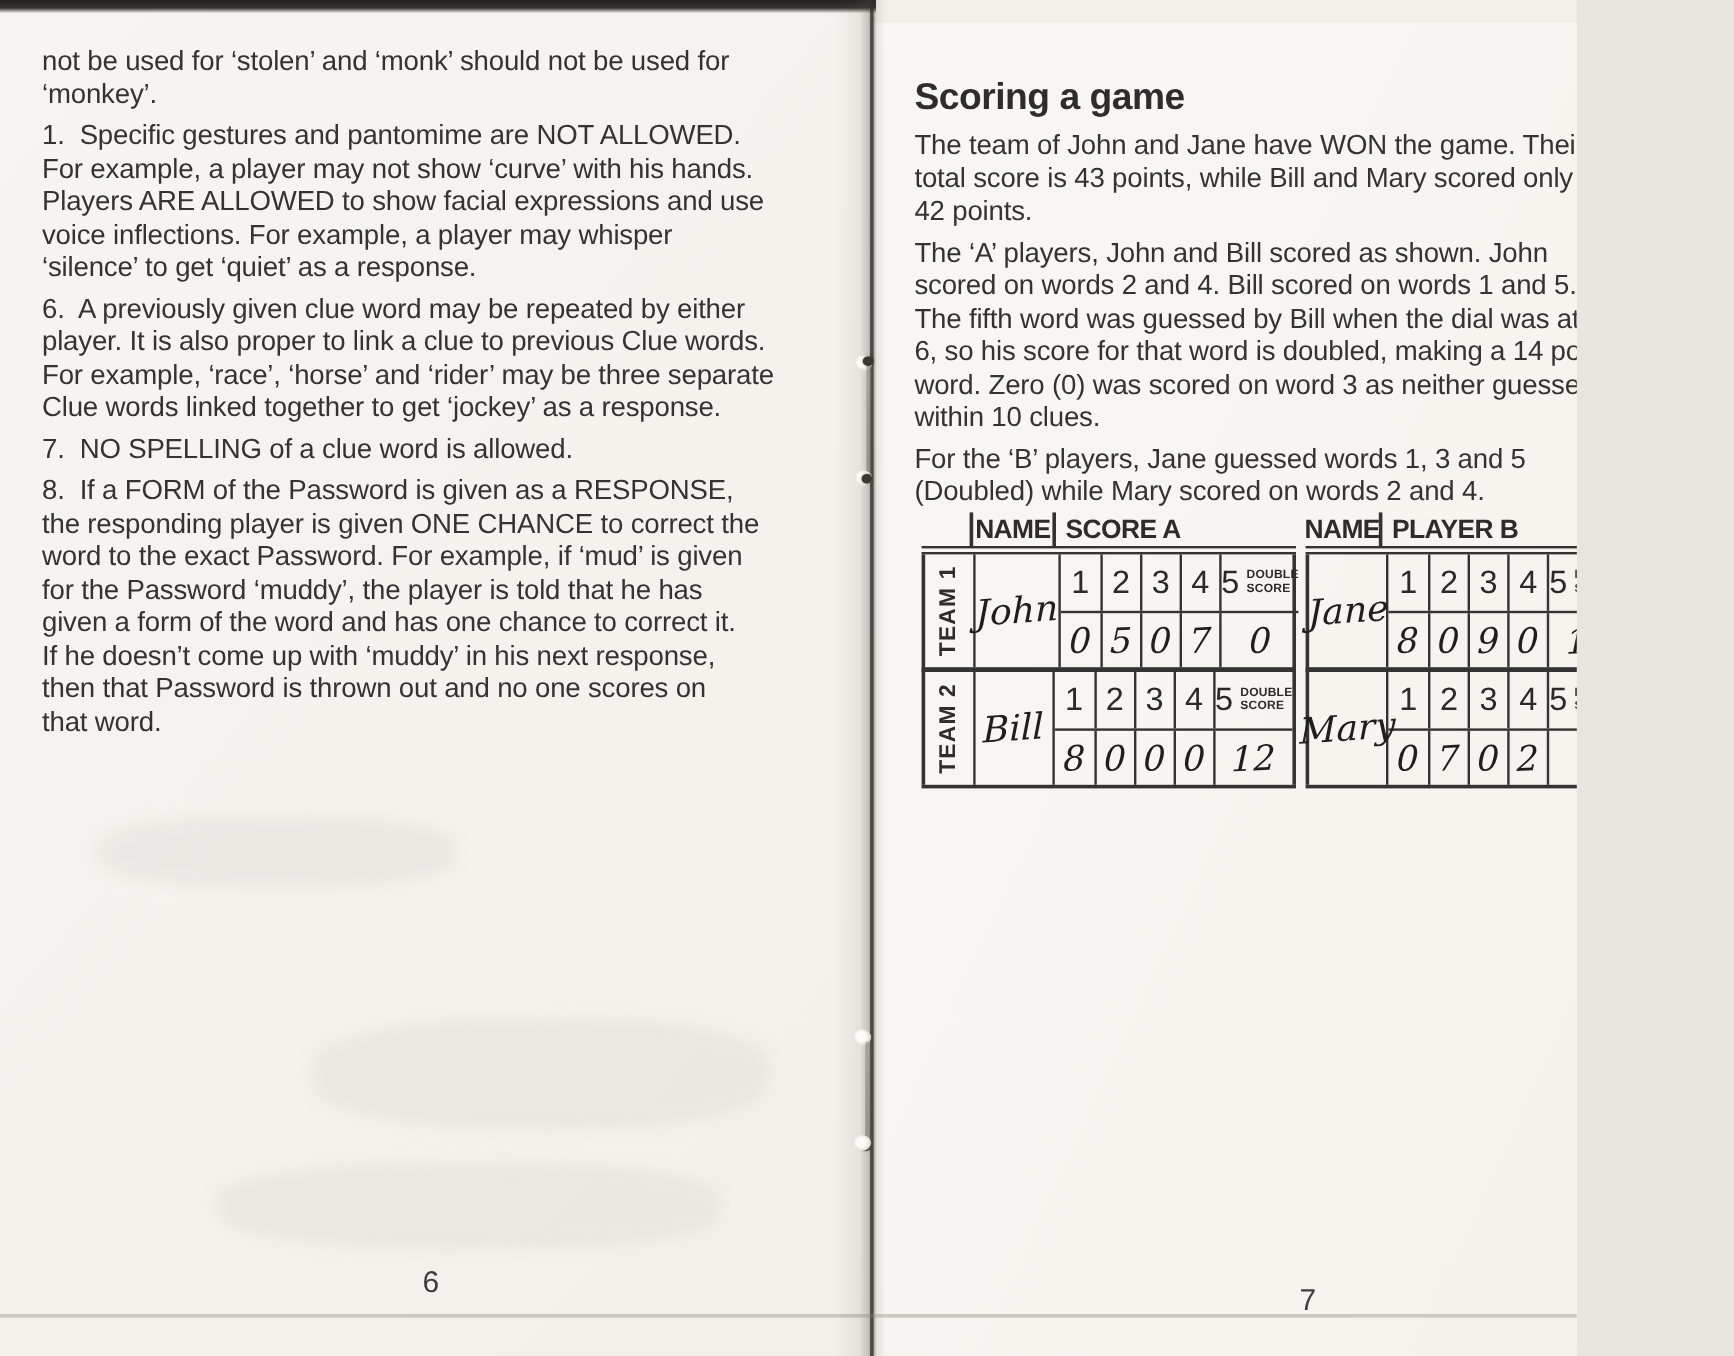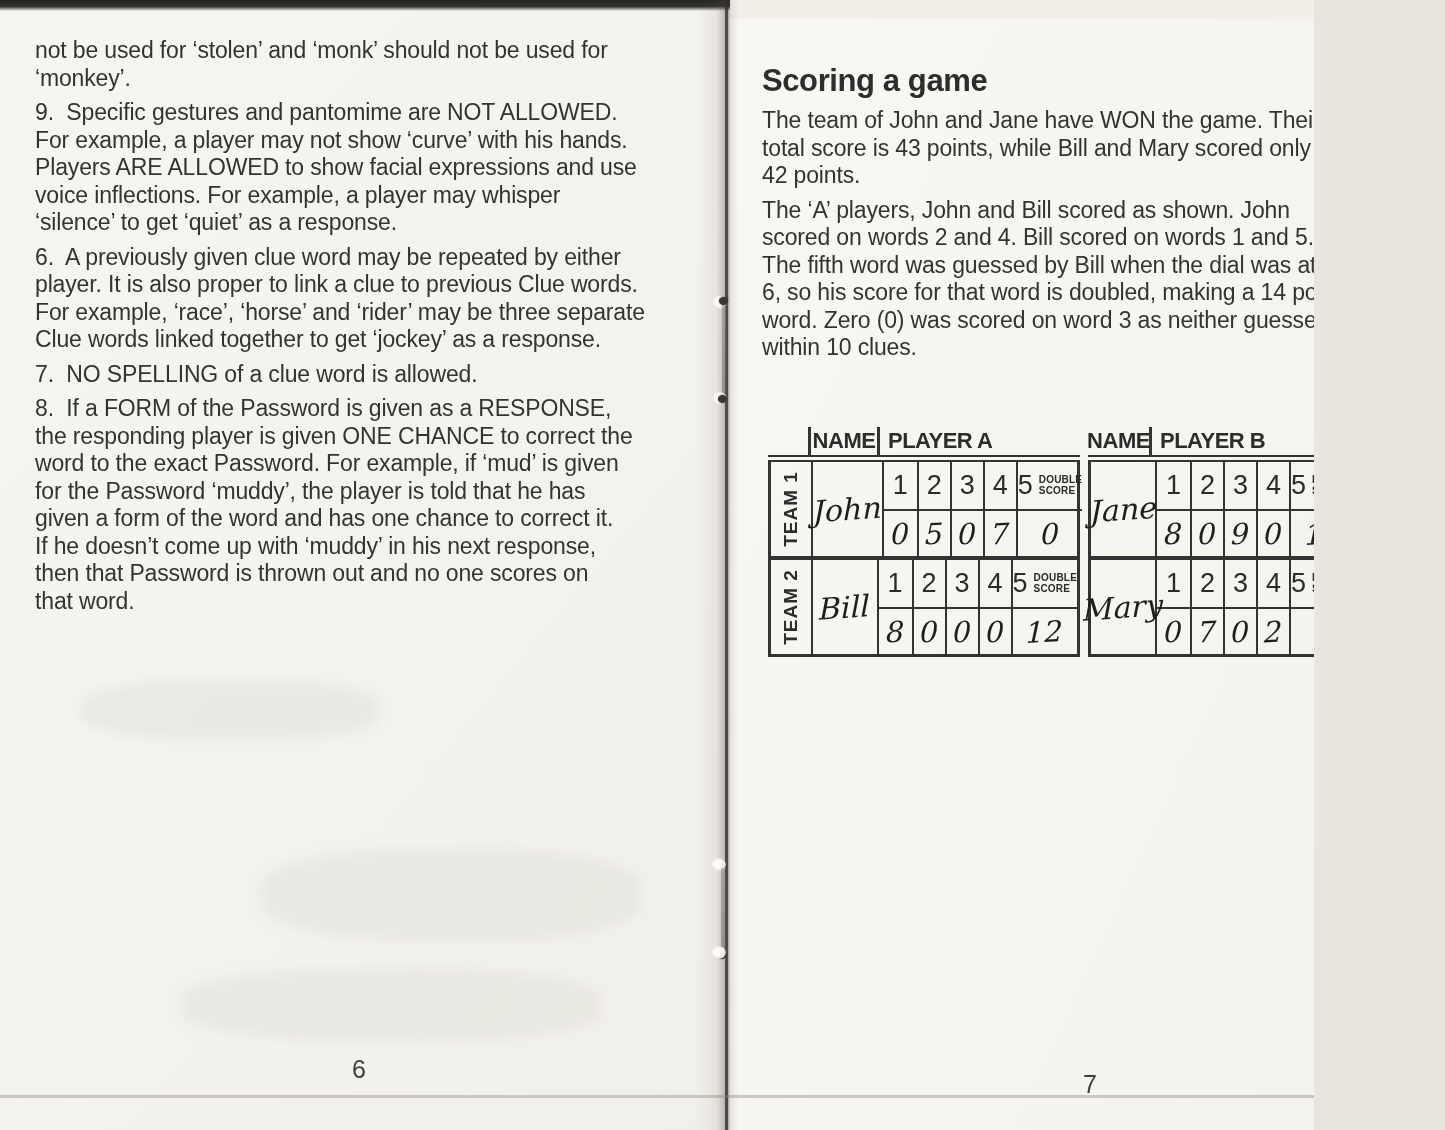--- a/index.html
+++ b/index.html
@@ -72,21 +72,21 @@
 </style>
 </head>
 <body>
 
 <div id="canvas">
 
   <div class="page left">
     <div class="textcol" style="left:35px;top:37px;width:660px;">
       <p>not be used for ‘stolen’ and ‘monk’ should not be used for
 ‘monkey’.</p>
-      <p>9.  Specific gestures and pantomime are NOT ALLOWED.
+      <p>1.  Specific gestures and pantomime are NOT ALLOWED.
 For example, a player may not show ‘curve’ with his hands.
 Players ARE ALLOWED to show facial expressions and use
 voice inflections. For example, a player may whisper
 ‘silence’ to get ‘quiet’ as a response.</p>
       <p>6.  A previously given clue word may be repeated by either
 player. It is also proper to link a clue to previous Clue words.
 For example, ‘race’, ‘horse’ and ‘rider’ may be three separate
 Clue words linked together to get ‘jockey’ as a response.</p>
       <p>7.  NO SPELLING of a clue word is allowed.</p>
       <p>8.  If a FORM of the Password is given as a RESPONSE,
@@ -109,29 +109,31 @@
     <div class="textcol" style="left:34px;top:88px;width:660px;">
       <p>The team of John and Jane have WON the game. Their
 total score is 43 points, while Bill and Mary scored only
 42 points.</p>
       <p>The ‘A’ players, John and Bill scored as shown. John
 scored on words 2 and 4. Bill scored on words 1 and 5.
 The fifth word was guessed by Bill when the dial was at
 6, so his score for that word is doubled, making a 14 point
 word. Zero (0) was scored on word 3 as neither guessed it
 within 10 clues.</p>
+      <p>For the ‘B’ players, Jane guessed words 1, 3 and 5
+(Doubled) while Mary scored on words 2 and 4.</p>
     </div>
 
     <div class="scoreboard">
 
       <div class="sbt">
         <div class="sb-head">
           <div class="h corner"></div>
           <div class="h nameh">NAME</div>
-          <div class="h playerh">PLAYER A</div>
+          <div class="h playerh">SCORE A</div>
         </div>
         <div class="sb-body">
           <div class="sb-row">
             <div class="teamcol">
                 <span>TEAM 1</span>
               </div>
             <div class="namecol">
                 <span class="hand name">John</span>
               </div>
             <div class="gridcol">

